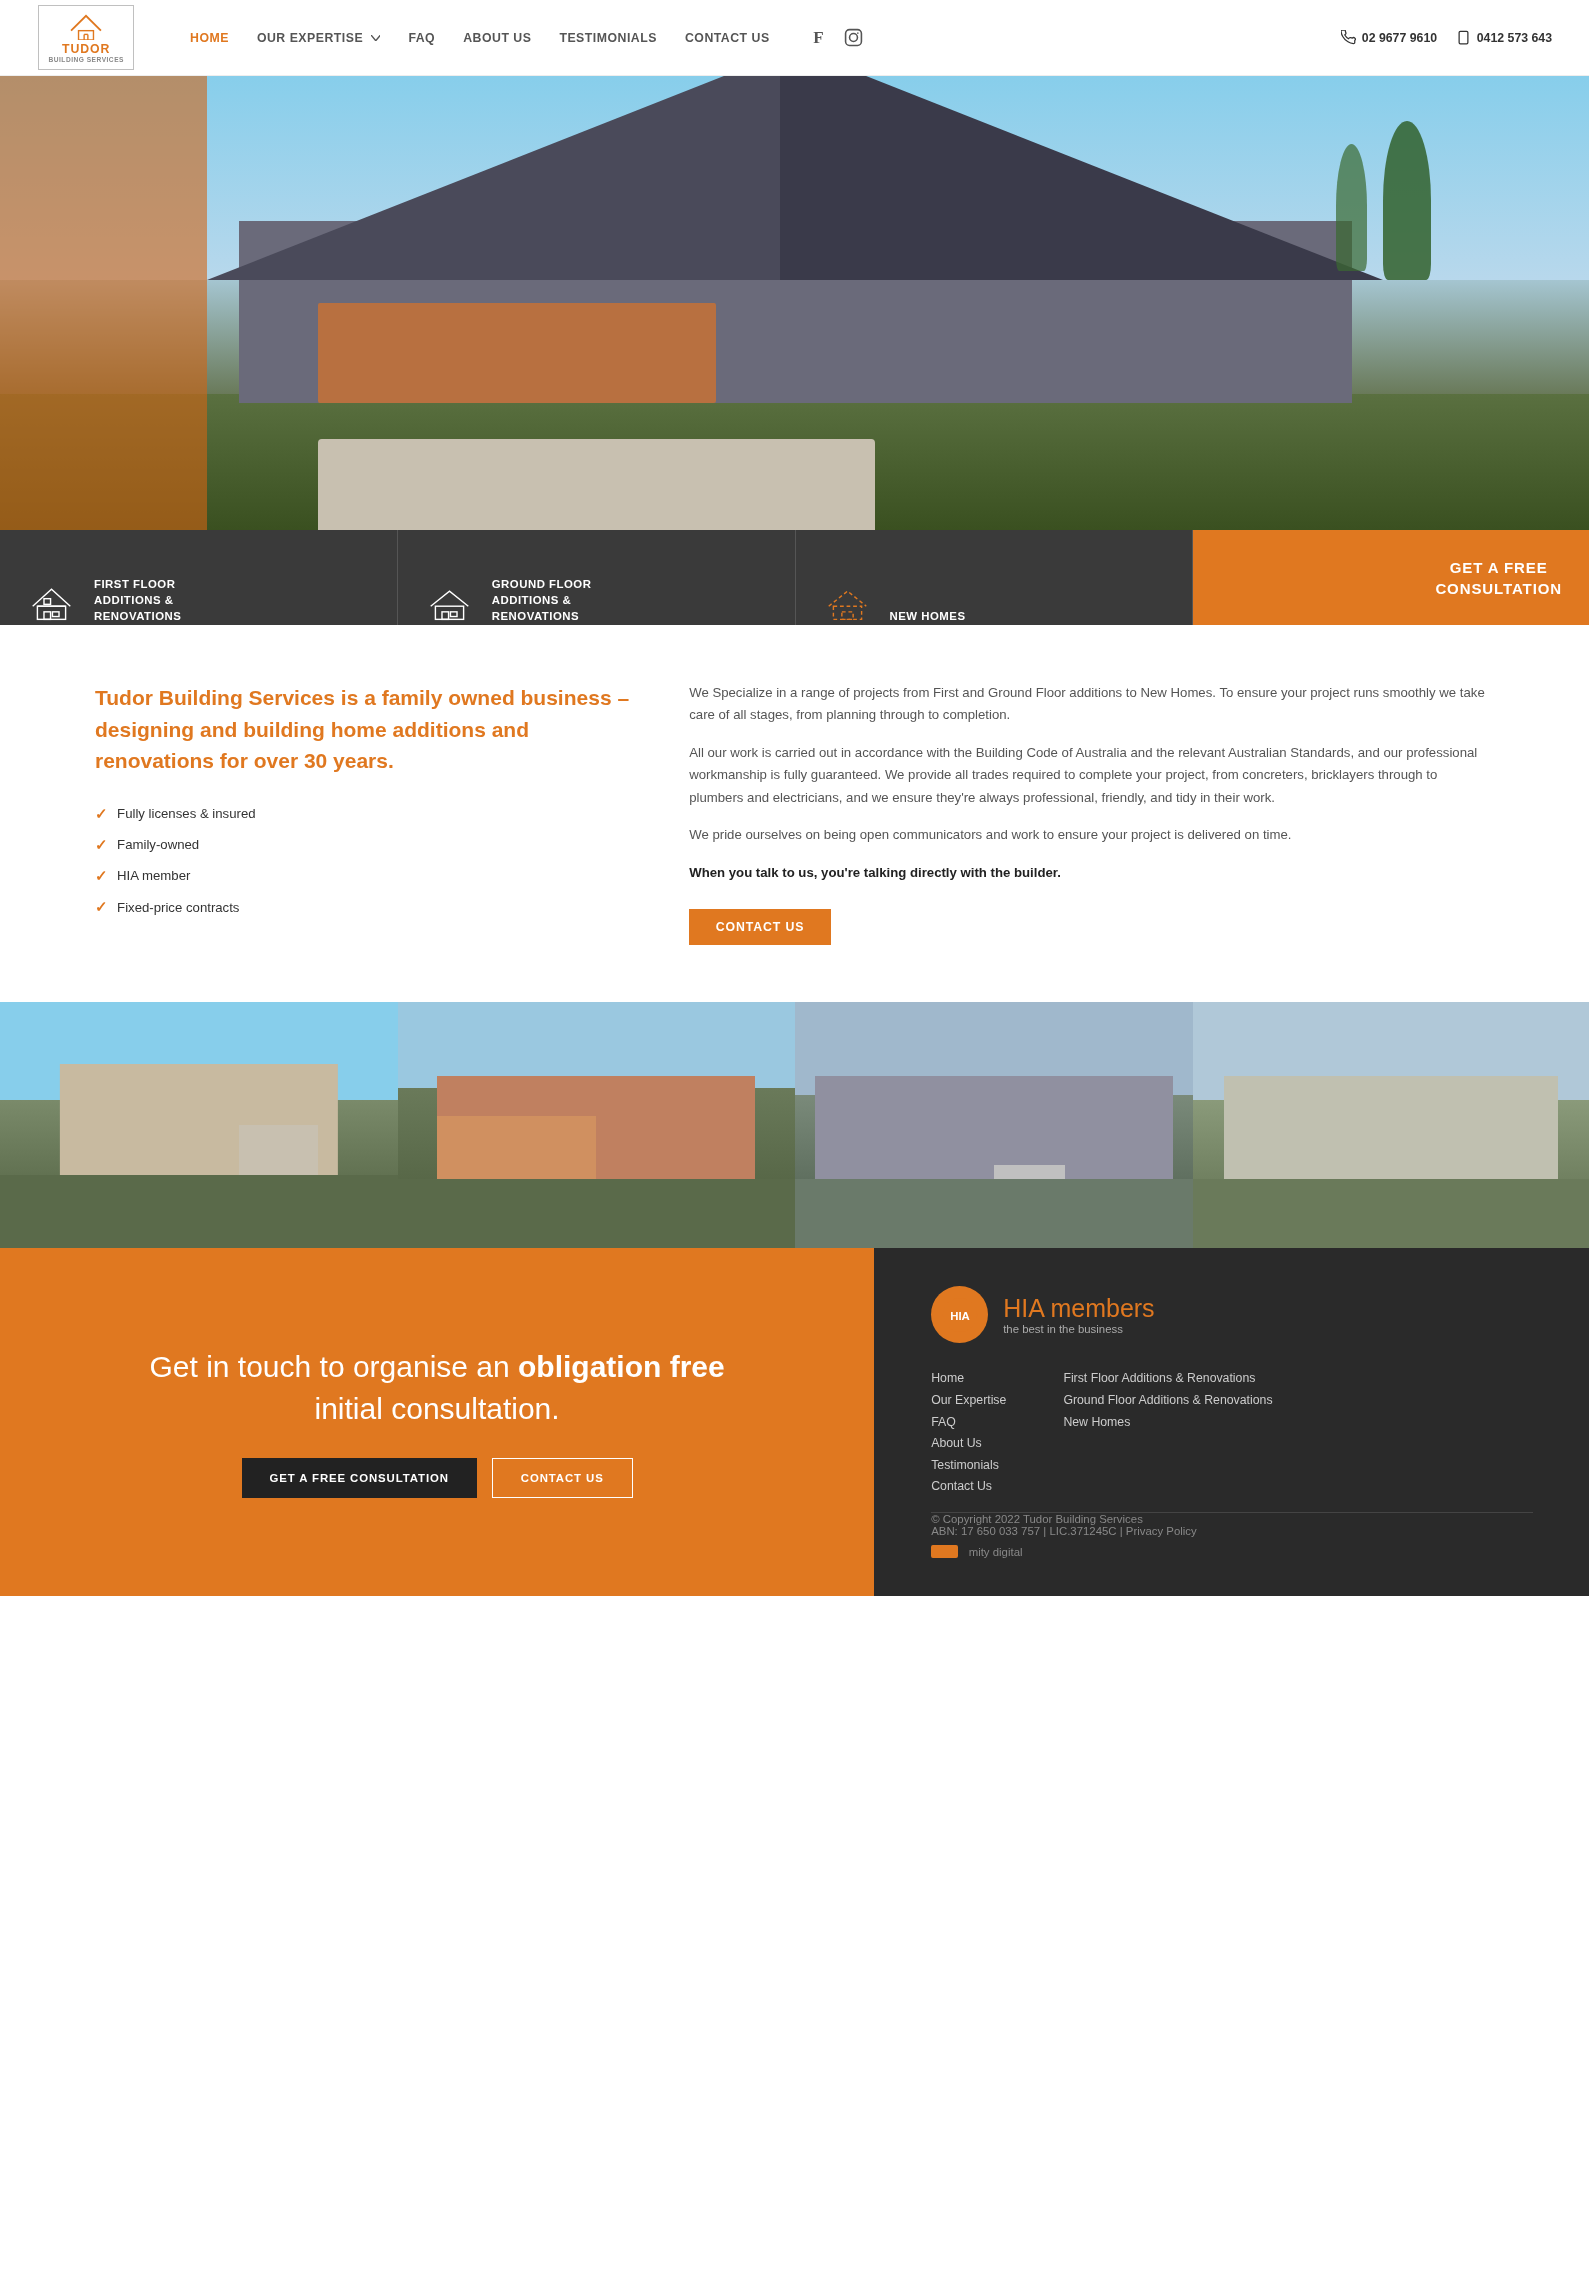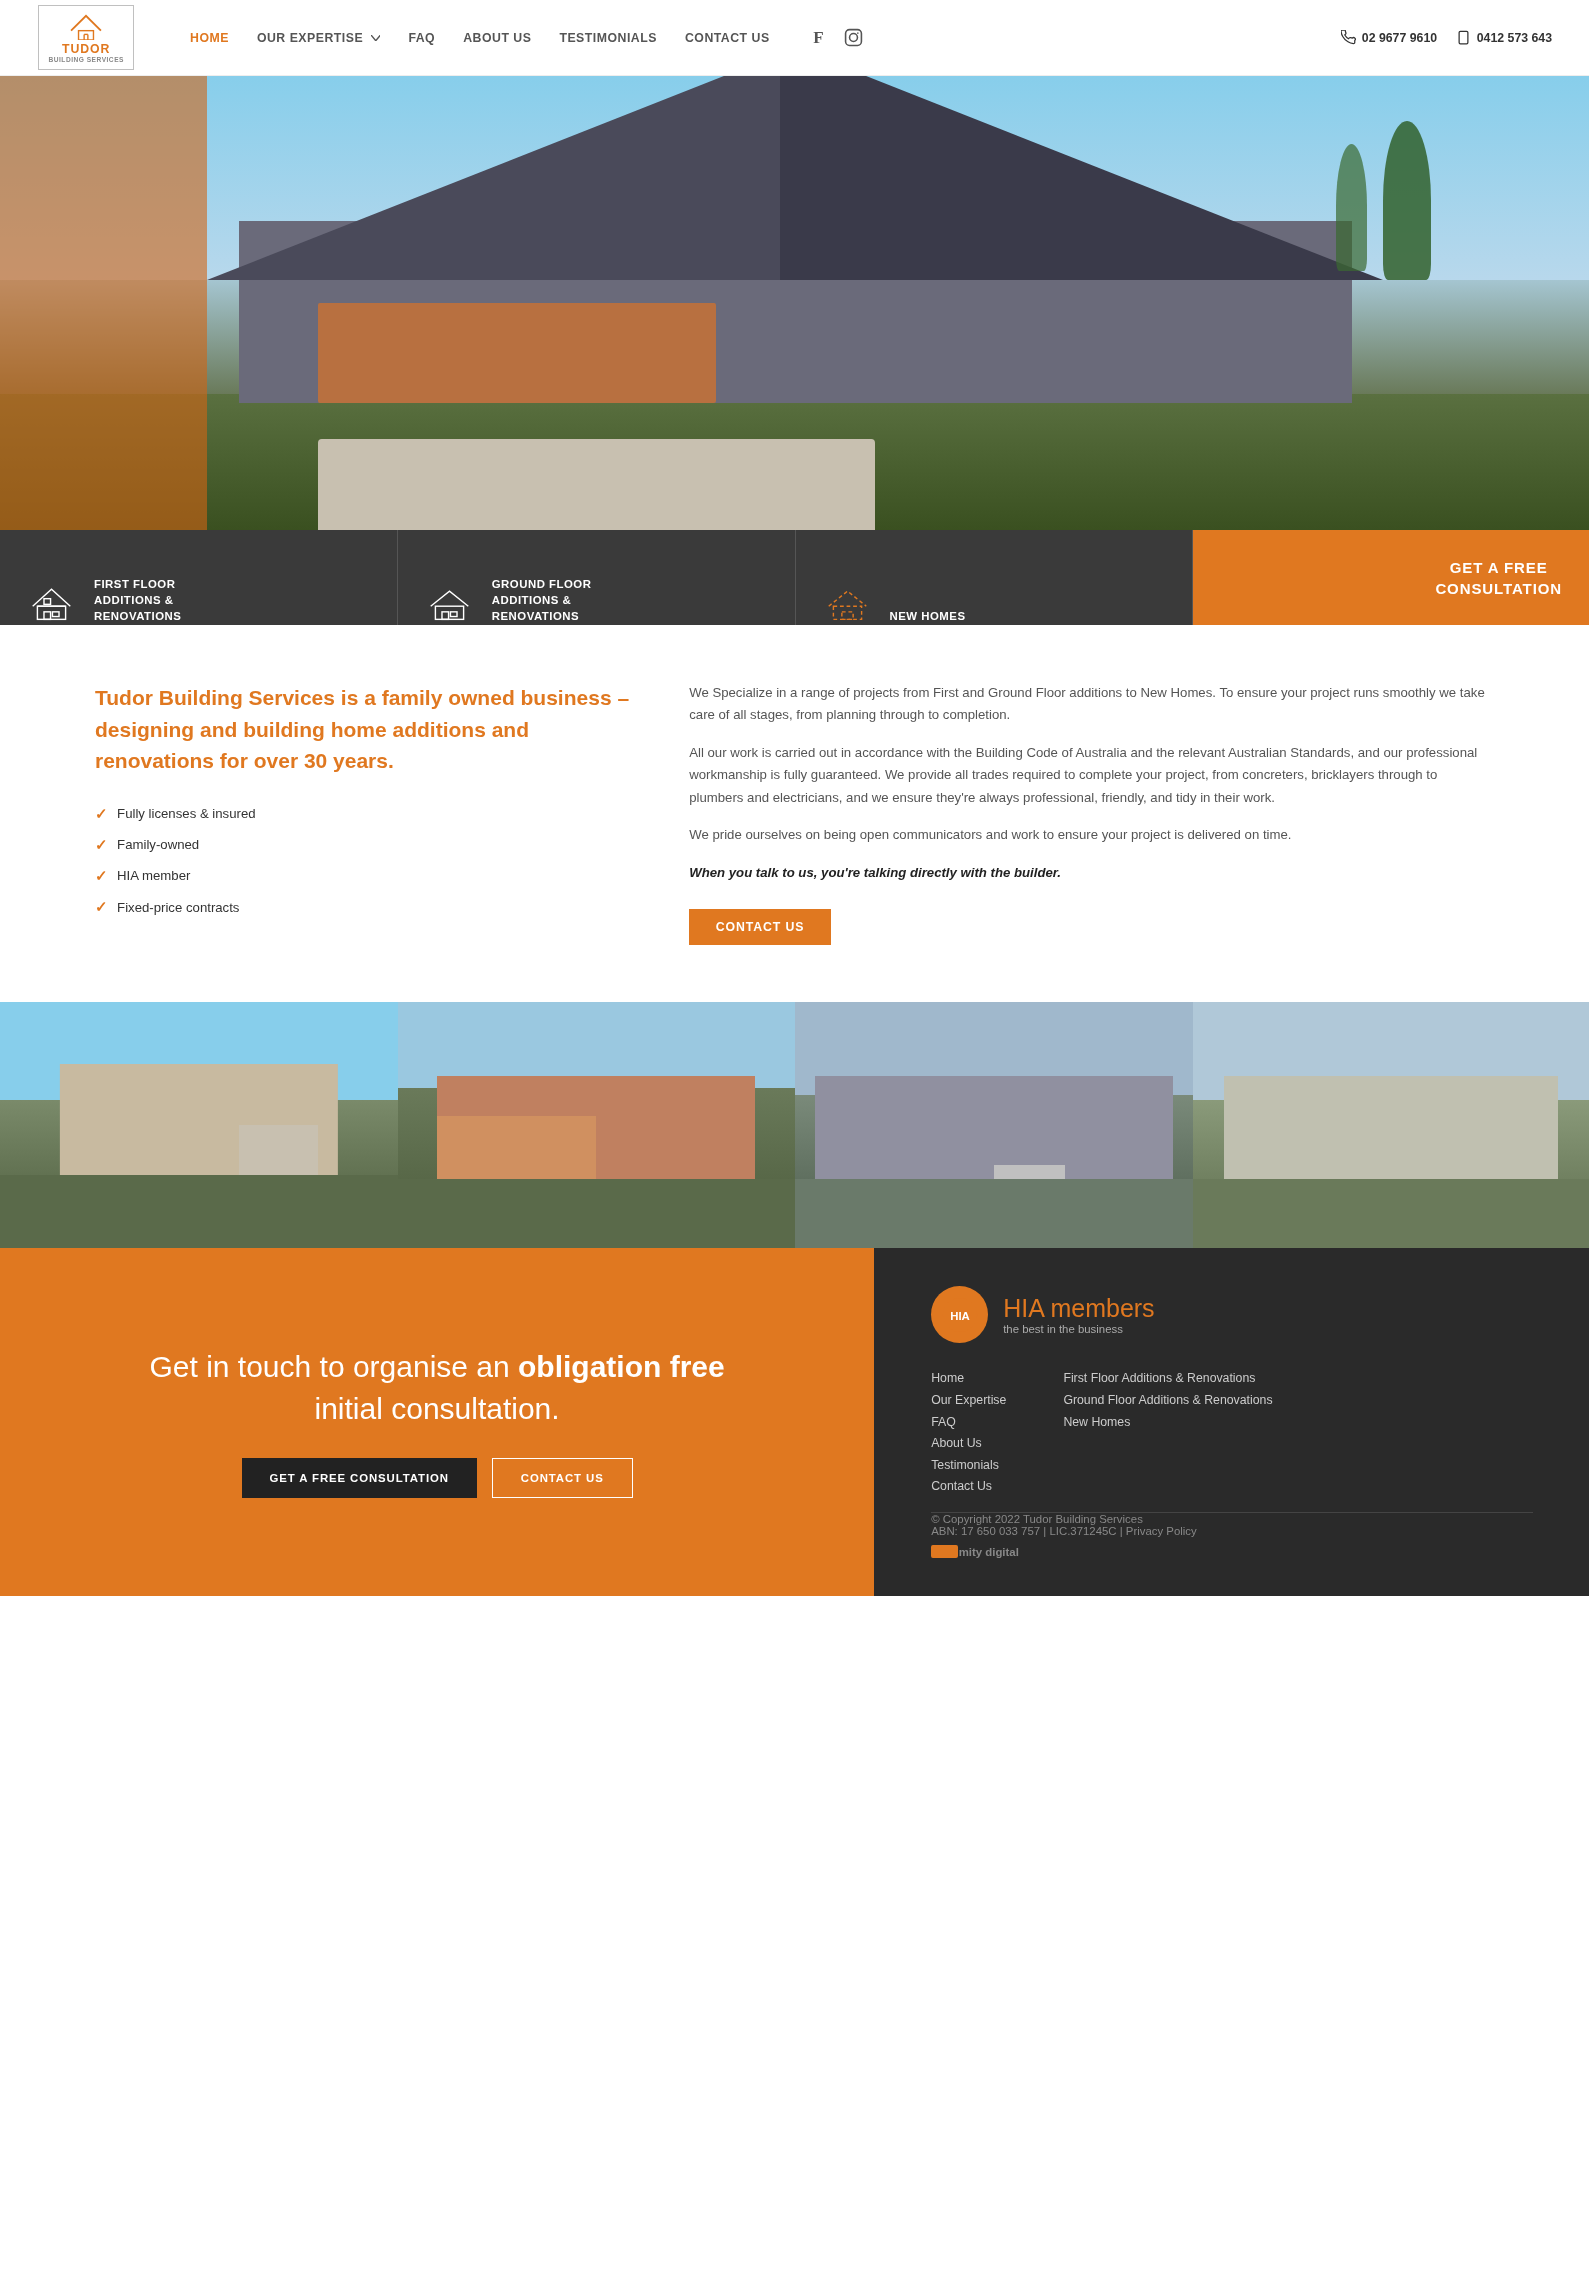--- a/index.html
+++ b/index.html
@@ -338,24 +338,23 @@
     .footer-bottom {
       margin-top: 19px;
       color: #888;
       font-size: 11.4px;
       border-top: 0.9px solid #444;
     }
     .mity-logo {
       margin-top: 7.6px;
       display: flex;
       align-items: center;
-      gap: 1px;
+      gap: 11px;
       color: #888;
       font-size: 11.4px;
-      font-weight: bold;
     }
     .mity-dot {
       width: 26.5px;
       height: 13.2px;
       background: #e07820;
       border-radius: 1.9px;
       display: inline-block;
     }
 
     
@@ -532,21 +531,21 @@
       <li>
         <span class="check-icon">✓</span>
         <span>Fixed-price contracts</span>
       </li>
     </ul>
   </div>
   <div class="about-right">
     <p>We Specialize in a range of projects from First and Ground Floor additions to New Homes. To ensure your project runs smoothly we take care of all stages, from planning through to completion.</p>
     <p>All our work is carried out in accordance with the Building Code of Australia and the relevant Australian Standards, and our professional workmanship is fully guaranteed. We provide all trades required to complete your project, from concreters, bricklayers through to plumbers and electricians, and we ensure they're always professional, friendly, and tidy in their work.</p>
     <p>We pride ourselves on being open communicators and work to ensure your project is delivered on time.</p>
-    <p style="margin-top:15px;margin-bottom:15px;font-style:italic;">
+    <p style="margin-top:15px;margin-bottom:15px;">
       <strong>When you talk to us, you're talking directly with the builder.</strong>
     </p>
     <button class="contact-btn">CONTACT US</button>
   </div>
 </section>
 
 <div class="gallery">
   <div class="gallery-item">
     <div class="gallery-img gallery-img-1">
 

